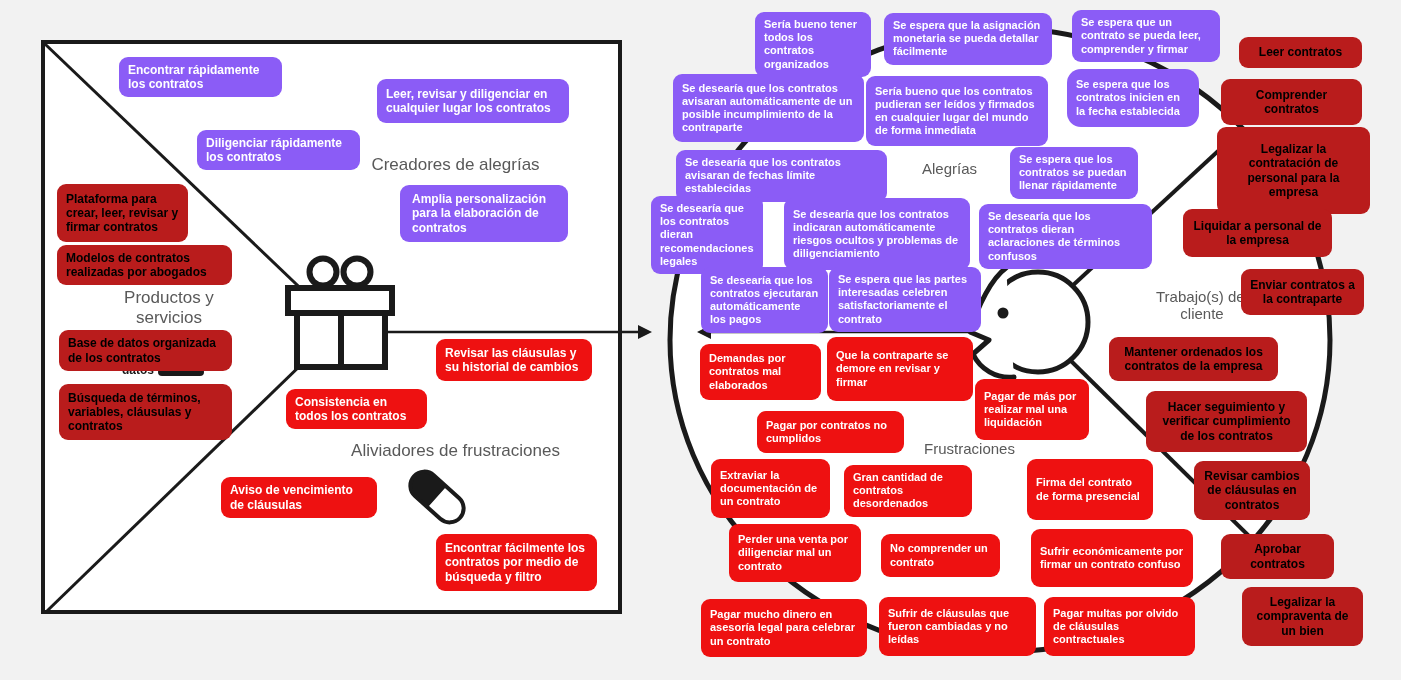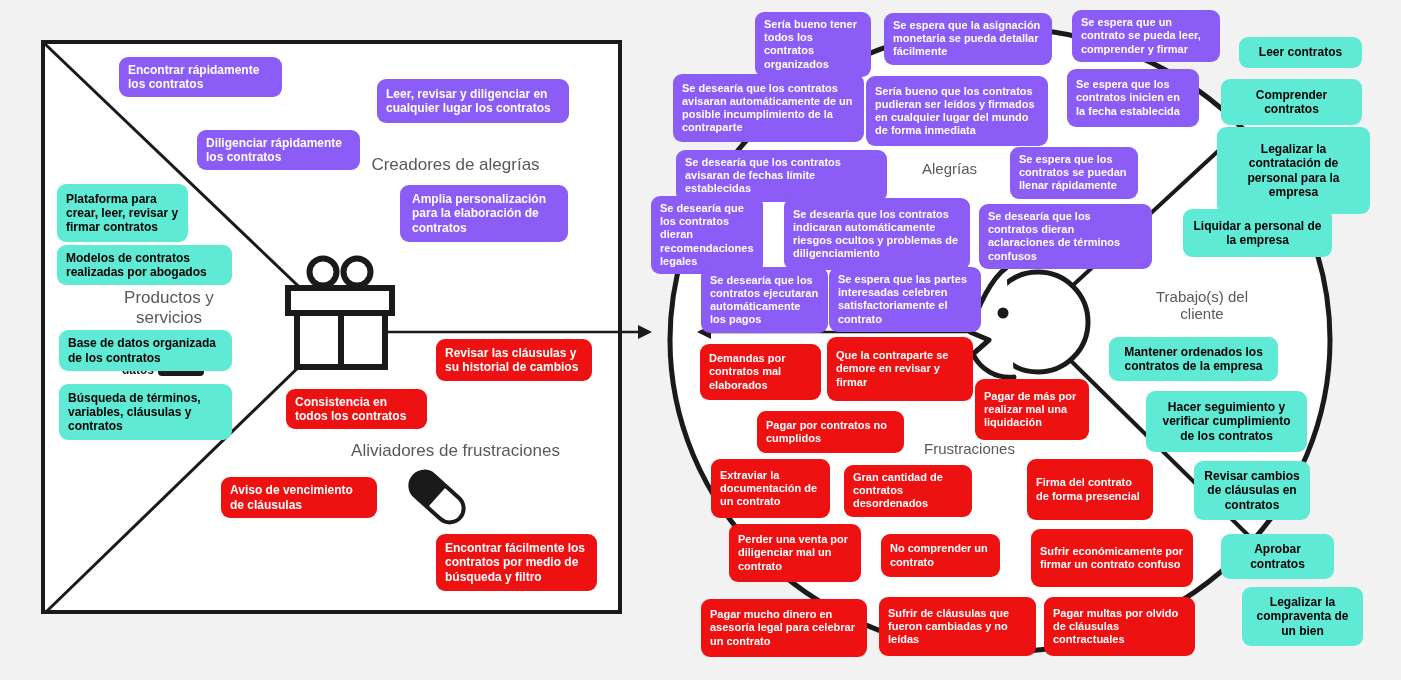--- a/index.html
+++ b/index.html
@@ -3,21 +3,21 @@
 <meta charset="utf-8">
 <style>
   html,body{margin:0;padding:0;}
   body{background:#f2f2f2;font-family:"Liberation Sans",sans-serif;}
   #canvas{position:relative;width:1401px;height:680px;background:#f2f2f2;overflow:hidden;}
   #shapes{position:absolute;left:0;top:0;z-index:0;}
   .note{position:absolute;z-index:2;border-radius:9px;padding:6px 9px;box-sizing:border-box;
         font-weight:bold;font-size:12px;line-height:1.18;display:flex;align-items:center;}
   .sm{font-size:11px;line-height:1.2;}
   .g{background:#8b5cf6;color:#fff;}
-  .y{background:#5eead4;color:#000;}
+  .y{background:#b91c1c;color:#000;}
   .r{background:#ee1111;color:#fff;}
   .ctr{text-align:center;justify-content:center;}
   .label{position:absolute;z-index:1;color:#595959;font-size:17px;line-height:1.15;text-align:center;}
   .label.sm2{font-size:15px;}
 </style>
 </head>
 <body>
 
 <div id="canvas">
 
@@ -79,21 +79,21 @@
   <div class="note r" style="left:436px;top:339px;width:156px;min-height:42px;">Revisar las cláusulas y su historial de cambios</div>
   <div class="note r" style="left:286px;top:389px;width:141px;min-height:40px;">Consistencia en todos los contratos</div>
   <div class="note r" style="left:221px;top:477px;width:156px;min-height:41px;">Aviso de vencimiento de cláusulas</div>
   <div class="note r" style="left:436px;top:534px;width:161px;min-height:57px;">Encontrar fácilmente los contratos por medio de búsqueda y filtro</div>
 
   <div class="note g sm" style="left:755px;top:12px;width:116px;min-height:55px;">Sería bueno tener todos los contratos organizados</div>
   <div class="note g sm" style="left:884px;top:13px;width:168px;min-height:50px;">Se espera que la asignación monetaria se pueda detallar fácilmente</div>
   <div class="note g sm" style="left:1072px;top:10px;width:148px;min-height:52px;">Se espera que un contrato se pueda leer, comprender y firmar</div>
   <div class="note g sm" style="left:673px;top:74px;width:191px;min-height:68px;">Se desearía que los contratos avisaran automáticamente de un posible incumplimiento de la contraparte</div>
   <div class="note g sm" style="left:866px;top:76px;width:182px;min-height:70px;">Sería bueno que los contratos pudieran ser leídos y firmados en cualquier lugar del mundo de forma inmediata</div>
-  <div class="note g sm" style="left:1067px;top:69px;width:132px;min-height:58px;">Se espera que los contratos inicien en la fecha establecida</div>
+  <div class="note g sm" style="left:1067px;top:69px;width:132px;min-height:58px;border-radius:14px;">Se espera que los contratos inicien en la fecha establecida</div>
   <div class="note g sm" style="left:676px;top:150px;width:211px;min-height:37px;">Se desearía que los contratos avisaran de fechas límite establecidas</div>
   <div class="note g sm" style="left:1010px;top:147px;width:128px;min-height:48px;">Se espera que los contratos se puedan llenar rápidamente</div>
   <div class="note g sm" style="left:651px;top:196px;width:112px;min-height:73px;">Se desearía que los contratos dieran recomendaciones legales</div>
   <div class="note g sm" style="left:784px;top:198px;width:186px;min-height:72px;">Se desearía que los contratos indicaran automáticamente riesgos ocultos y problemas de diligenciamiento</div>
   <div class="note g sm" style="left:979px;top:204px;width:173px;min-height:55px;">Se desearía que los contratos dieran aclaraciones de términos confusos</div>
   <div class="note g sm" style="left:701px;top:267px;width:127px;min-height:66px;">Se desearía que los contratos ejecutaran automáticamente los pagos</div>
   <div class="note g sm" style="left:829px;top:267px;width:152px;min-height:63px;">Se espera que las partes interesadas celebren satisfactoriamente el contrato</div>
 
   <div class="note r sm" style="left:700px;top:344px;width:121px;min-height:56px;">Demandas por contratos mal elaborados</div>
   <div class="note r sm" style="left:827px;top:337px;width:146px;min-height:64px;">Que la contraparte se demore en revisar y firmar</div>
@@ -106,19 +106,20 @@
   <div class="note r sm" style="left:881px;top:534px;width:119px;min-height:43px;">No comprender un contrato</div>
   <div class="note r sm" style="left:1031px;top:529px;width:162px;min-height:58px;">Sufrir económicamente por firmar un contrato confuso</div>
   <div class="note r sm" style="left:701px;top:599px;width:166px;min-height:58px;">Pagar mucho dinero en asesoría legal para celebrar un contrato</div>
   <div class="note r sm" style="left:879px;top:597px;width:157px;min-height:59px;">Sufrir de cláusulas que fueron cambiadas y no leídas</div>
   <div class="note r sm" style="left:1044px;top:597px;width:151px;min-height:59px;">Pagar multas por olvido de cláusulas contractuales</div>
 
   <div class="note y ctr" style="left:1239px;top:37px;width:123px;min-height:31px;">Leer contratos</div>
   <div class="note y ctr" style="left:1221px;top:79px;width:141px;min-height:46px;">Comprender contratos</div>
   <div class="note y ctr" style="left:1217px;top:127px;width:153px;min-height:87px;">Legalizar la contratación de personal para la empresa</div>
   <div class="note y ctr" style="left:1183px;top:209px;width:149px;min-height:48px;">Liquidar a personal de la empresa</div>
+  <div class="note y ctr" style="left:1241px;top:269px;width:123px;min-height:46px;">Enviar contratos a la contraparte</div>
   <div class="note y ctr" style="left:1109px;top:337px;width:169px;min-height:44px;">Mantener ordenados los contratos de la empresa</div>
   <div class="note y ctr" style="left:1146px;top:391px;width:161px;min-height:61px;">Hacer seguimiento y verificar cumplimiento de los contratos</div>
   <div class="note y ctr" style="left:1194px;top:461px;width:116px;min-height:59px;">Revisar cambios de cláusulas en contratos</div>
   <div class="note y ctr" style="left:1221px;top:534px;width:113px;min-height:45px;">Aprobar contratos</div>
   <div class="note y ctr" style="left:1242px;top:587px;width:121px;min-height:59px;">Legalizar la compraventa de un bien</div>
 
 </div>
 
 </body></html>

